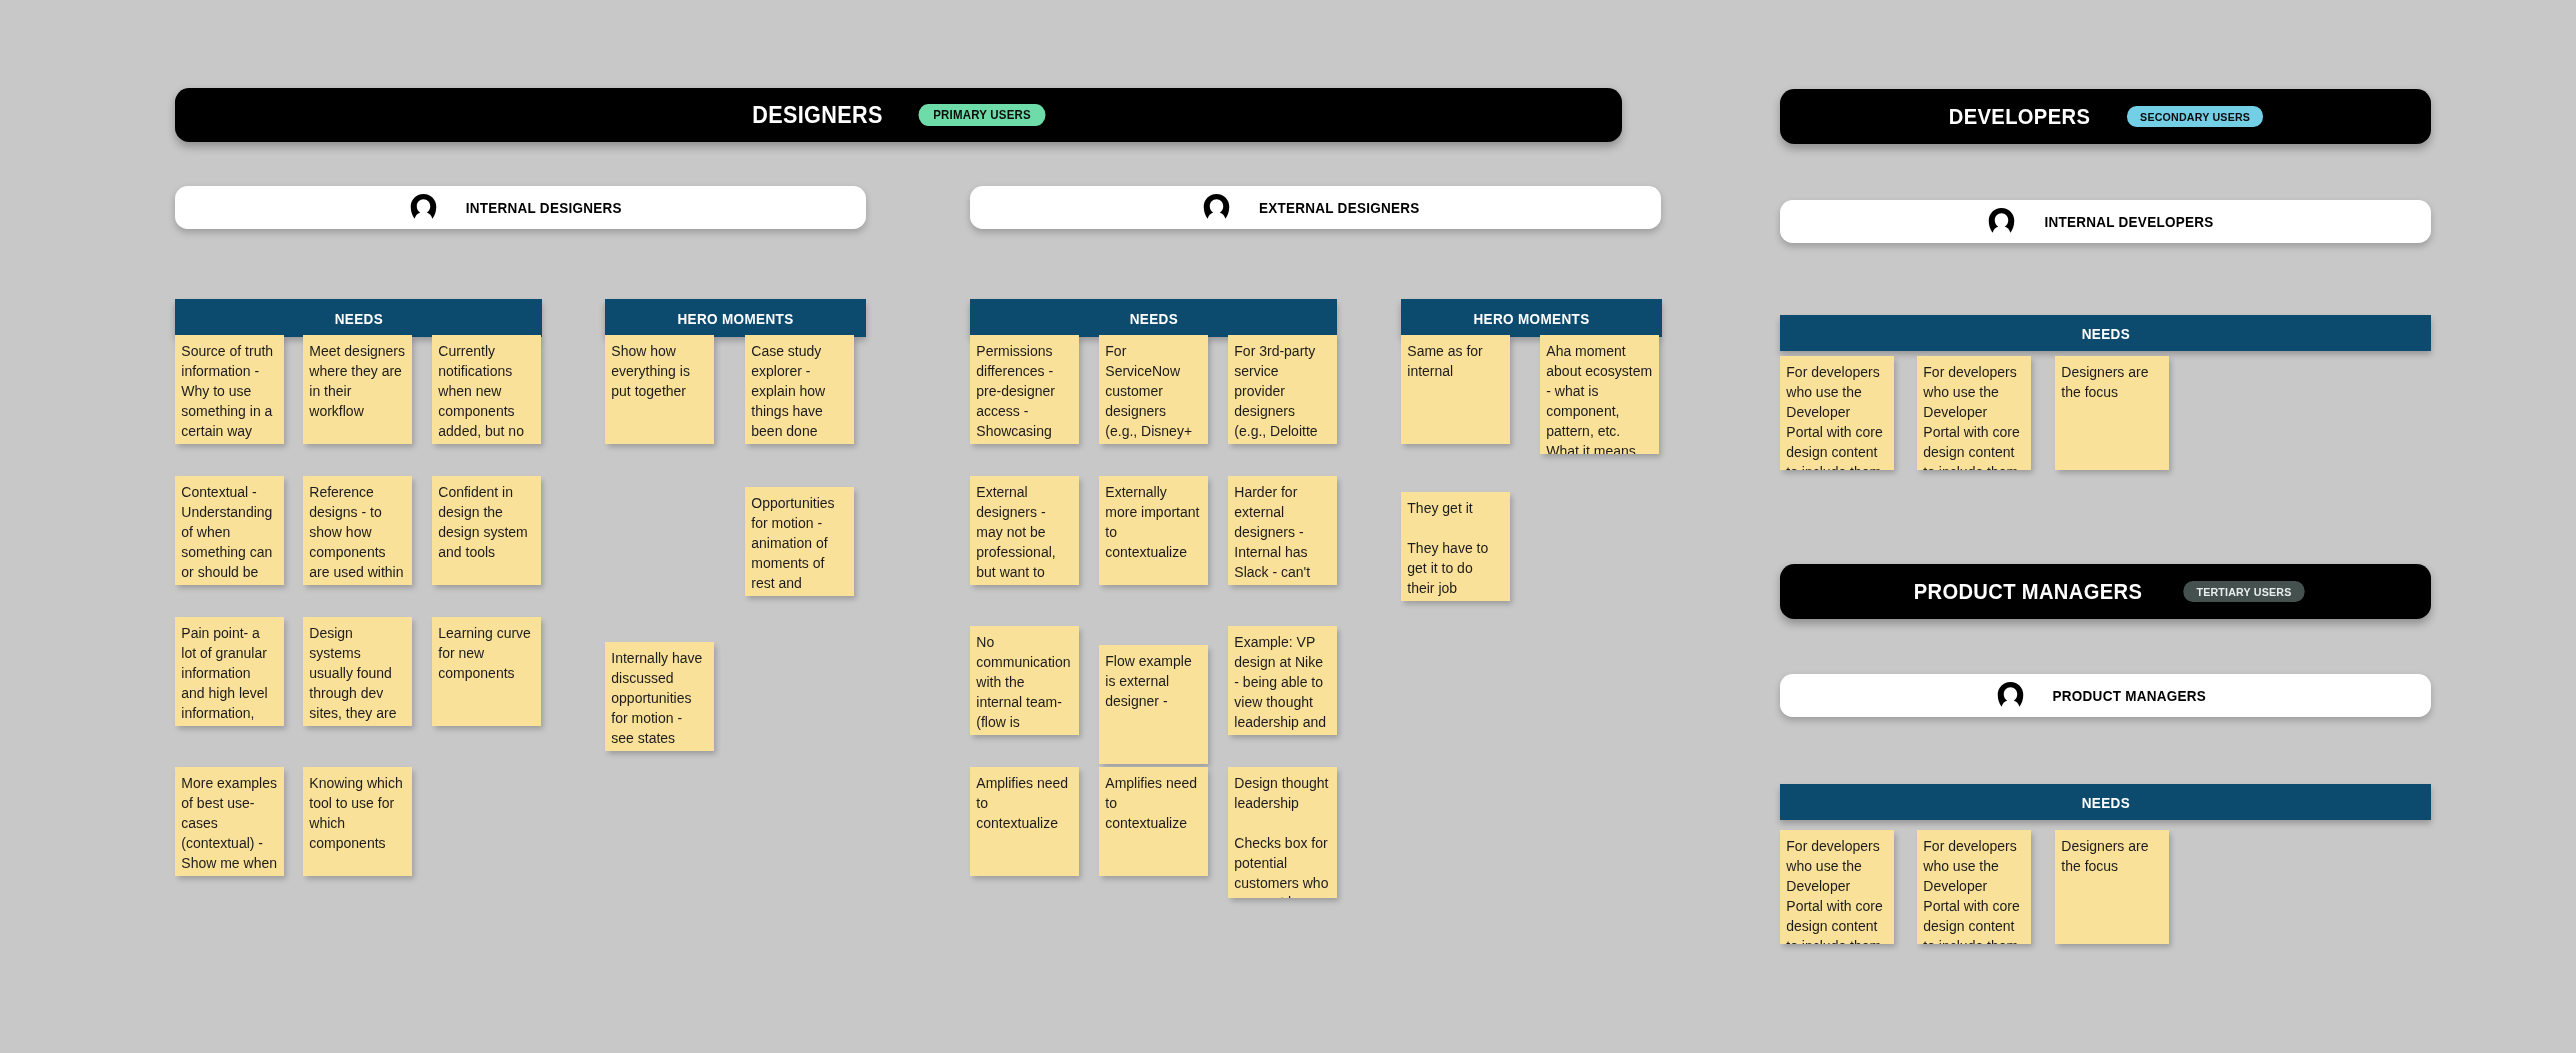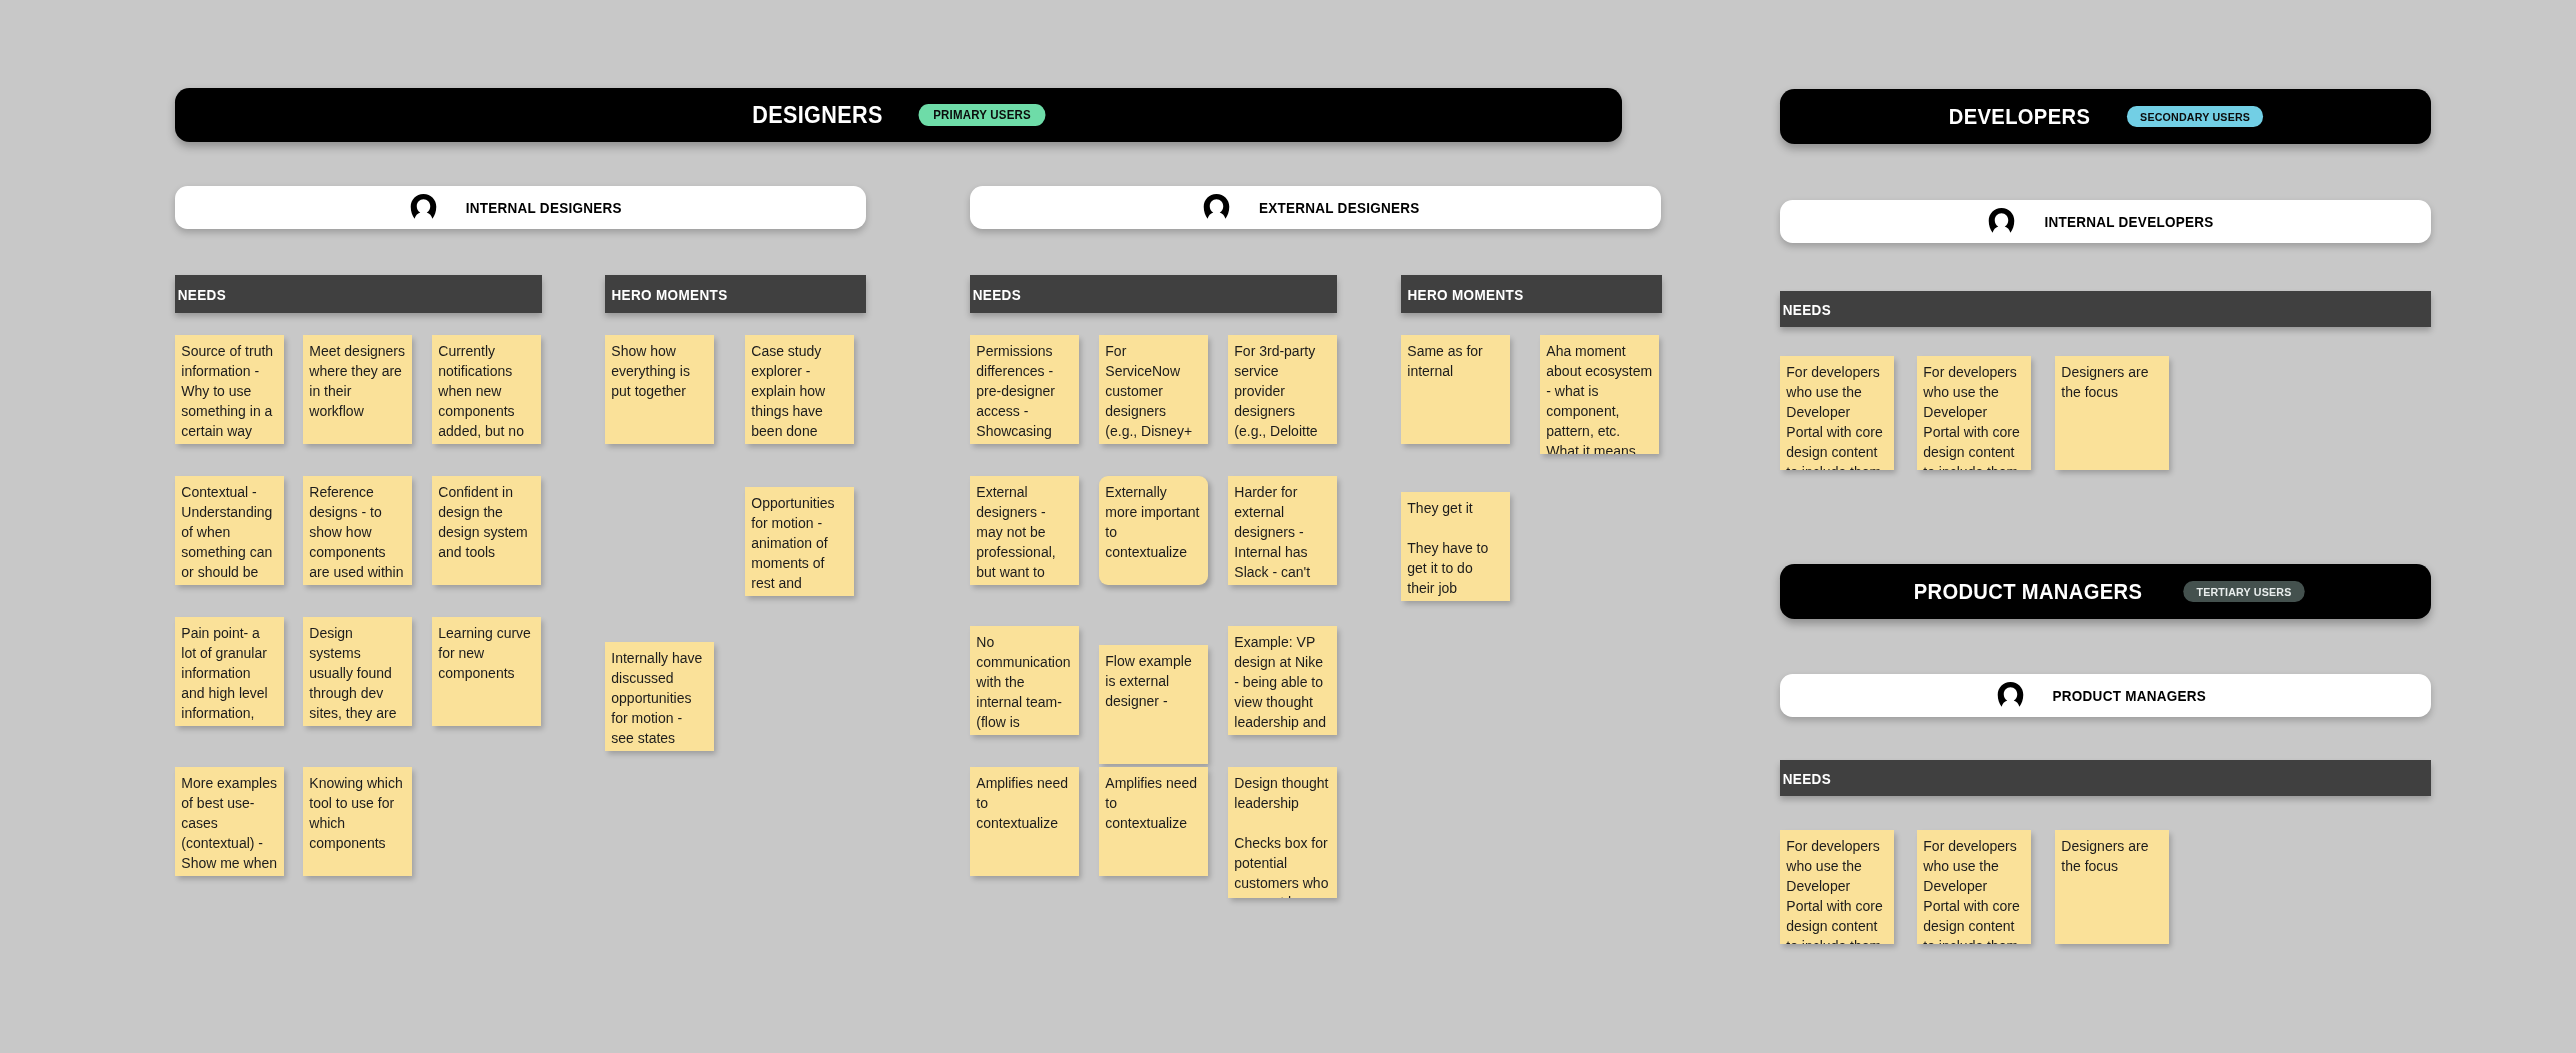--- a/index.html
+++ b/index.html
@@ -67,25 +67,26 @@
     color: #000000;
     font-weight: bold;
     white-space: nowrap;
     letter-spacing: 0.3px;
     transform: scaleX(0.9);
   }
   .avatar-icon { display: block; flex: none; }
 
   .col-header {
     position: absolute;
-    background: #404040;
-    display: flex;
-    align-items: center;
-    justify-content: flex-start;
+    background: #0c4a6e;
+    display: flex;
+    align-items: center;
+    justify-content: center;
     box-shadow: 0 3.6px 6.3px rgba(0,0,0,0.25);
+    margin-top: 24px;
   }
   .col-header span {
     color: #ffffff;
     font-weight: bold;
     letter-spacing: 0.4px;
     transform: scaleX(0.9);
     white-space: nowrap;
   }
 
   .note {
@@ -180,21 +181,21 @@
 
   <div class="note" style="left:605px;  top:642px; width:109px; height:109px;">Internally have discussed opportunities for motion - see states
 
 - Showing interactive states of components</div>
 
   <div class="note" style="left:970px; top:335px; width:109px; height:109px;">Permissions differences - pre-designer access - Showcasing designer thought leadership</div>
   <div class="note" style="left:1099px; top:335px; width:109px; height:109px;">For ServiceNow customer designers (e.g., Disney+ and Nike)</div>
   <div class="note" style="left:1228px; top:335px; width:109px; height:109px;">For 3rd-party service provider designers (e.g., Deloitte and Accenture)</div>
 
   <div class="note" style="left:970px; top:476px; width:109px; height:109px;">External designers - may not be professional, but want to follow good design (citizen designer)</div>
-  <div class="note" style="left:1099px; top:476px; width:109px; height:109px;border-radius:9px;">Externally more important to contextualize</div>
+  <div class="note" style="left:1099px; top:476px; width:109px; height:109px;">Externally more important to contextualize</div>
   <div class="note" style="left:1228px; top:476px; width:109px; height:109px;">Harder for external designers - Internal has Slack - can't get as much help, only using website</div>
 
   <div class="note" style="left:970px; top:626px; width:109px; height:109px;">No communication with the internal team- (flow is external)</div>
   <div class="note" style="left:1099px; top:645px; width:109px; height:119px;">Flow example is external designer -</div>
   <div class="note" style="left:1228px; top:626px; width:109px; height:109px;">Example: VP design at Nike - being able to view thought leadership and make sure checks box</div>
 
   <div class="note" style="left:970px; top:767px; width:109px; height:109px;">Amplifies need to contextualize</div>
   <div class="note" style="left:1099px; top:767px; width:109px; height:109px;">Amplifies need to contextualize</div>
   <div class="note" style="left:1228px; top:767px; width:109px; height:131px;">Design thought leadership
 

